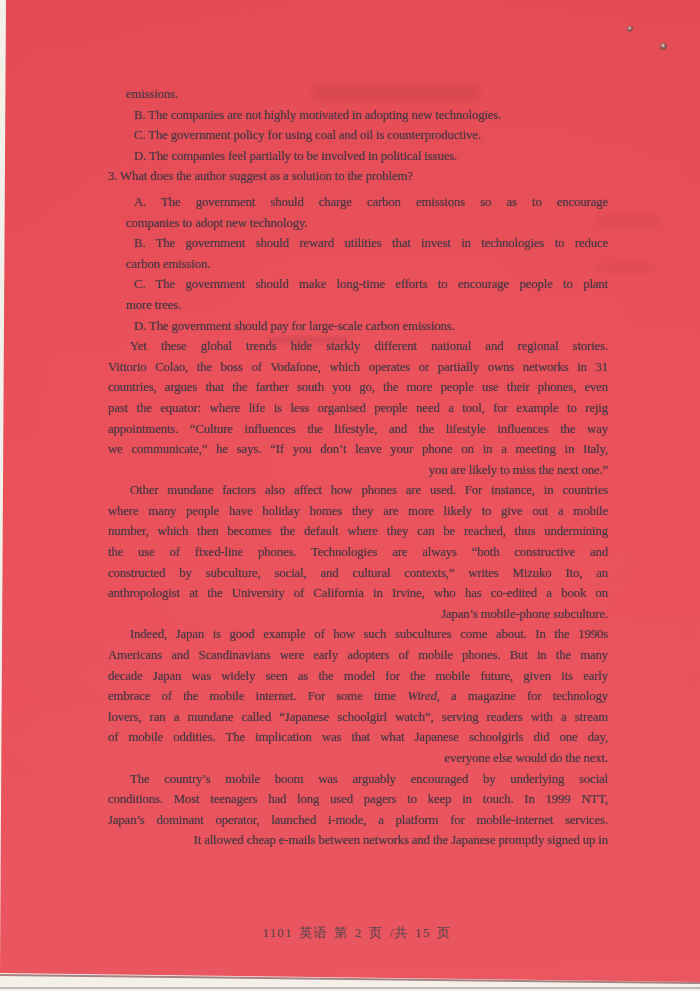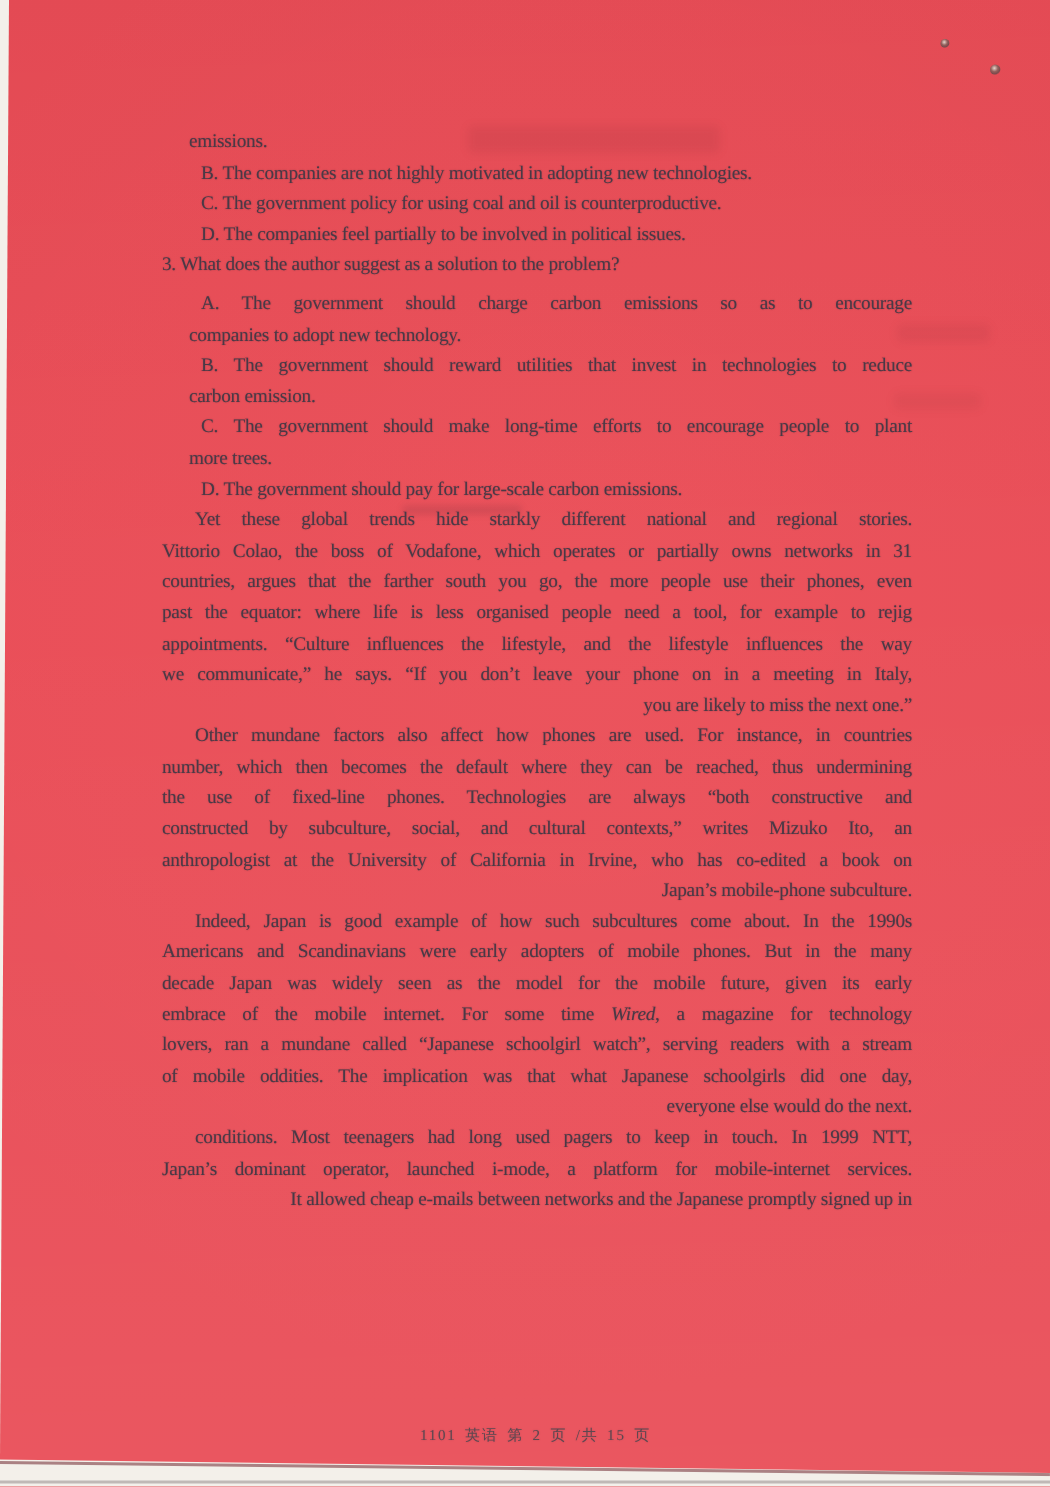--- a/index.html
+++ b/index.html
@@ -45,23 +45,23 @@
   .o-block .single { text-indent: 8px; }
   .gap-before { margin-top: 5px; }
   .heading { font-weight: bold; margin-top: 13px; margin-bottom: 5px; }
   .para div.pline {
     line-height: 20.6px; min-height: 20.6px;
     text-align: justify; text-align-last: justify;
   }
   .para div.pline:first-of-type { text-indent: 22px; }
   .para div.pline:last-of-type { text-align: right; text-align-last: auto; }
   .footer {
-    position: absolute; left: 14px; right: 0; top: 950px;
+    position: absolute; left: 14px; right: 0; top: 924px;
     text-align: center;
-    font-size: 10px; letter-spacing: 1.2px; word-spacing: 2px;
+    font-size: 13px; letter-spacing: 1.2px; word-spacing: 2px;
     color: #5f4750;
     text-shadow: 0 0 1px rgba(95,71,80,0.4);
   }
   .ghost {
     position: absolute; border-radius: 4px;
     background: rgba(125,32,44,0.11);
     filter: blur(3px);
   }
   .ghost.g1 { left: 312px; top: 84px; width: 168px; height: 18px; }
   .ghost.g2 { left: 598px; top: 216px; width: 62px; height: 12px; background: rgba(125,32,44,0.09); }
@@ -119,38 +119,40 @@
       <div class="pline">Vittorio Colao, the boss of Vodafone, which operates or partially owns networks in 31</div>
       <div class="pline">countries, argues that the farther south you go, the more people use their phones, even</div>
       <div class="pline">past the equator: where life is less organised people need a tool, for example to rejig</div>
       <div class="pline">appointments. “Culture influences the lifestyle, and the lifestyle influences the way</div>
       <div class="pline">we communicate,” he says. “If you don’t leave your phone on in a meeting in Italy,</div>
       <div class="pline">you are likely to miss the next one.”</div>
     </div>
   <div class="para">
 
   <div class="pline">Other mundane factors also affect how phones are used. For instance, in countries</div>
+      <div class="pline">where many people have holiday homes they are more likely to give out a mobile</div>
       <div class="pline">number, which then becomes the default where they can be reached, thus undermining</div>
       <div class="pline">the use of fixed-line phones. Technologies are always “both constructive and</div>
       <div class="pline">constructed by subculture, social, and cultural contexts,” writes Mizuko Ito, an</div>
       <div class="pline">anthropologist at the University of California in Irvine, who has co-edited a book on</div>
       <div class="pline">Japan’s mobile-phone subculture.</div>
     </div>
   <div class="para">
 
   <div class="pline">Indeed, Japan is good example of how such subcultures come about. In the 1990s</div>
       <div class="pline">Americans and Scandinavians were early adopters of mobile phones. But in the many</div>
       <div class="pline">decade Japan was widely seen as the model for the mobile future, given its early</div>
       <div class="pline">embrace of the mobile internet. For some time <i>Wired</i>, a magazine for technology</div>
       <div class="pline">lovers, ran a mundane called “Japanese schoolgirl watch”, serving readers with a stream</div>
       <div class="pline">of mobile oddities. The implication was that what Japanese schoolgirls did one day,</div>
       <div class="pline">everyone else would do the next.</div>
     </div>
   <div class="para">
 
+  <div class="pline">The country’s mobile boom was arguably encouraged by underlying social</div>
       <div class="pline">conditions. Most teenagers had long used pagers to keep in touch. In 1999 NTT,</div>
       <div class="pline">Japan’s dominant operator, launched i-mode, a platform for mobile-internet services.</div>
       <div class="pline">It allowed cheap e-mails between networks and the Japanese promptly signed up in</div>
     </div>
 
 </div>
 
 <div class="footer">1101  英语  第 2 页 /共 15 页</div>
 
 <div class="paper-edge-line"></div>

